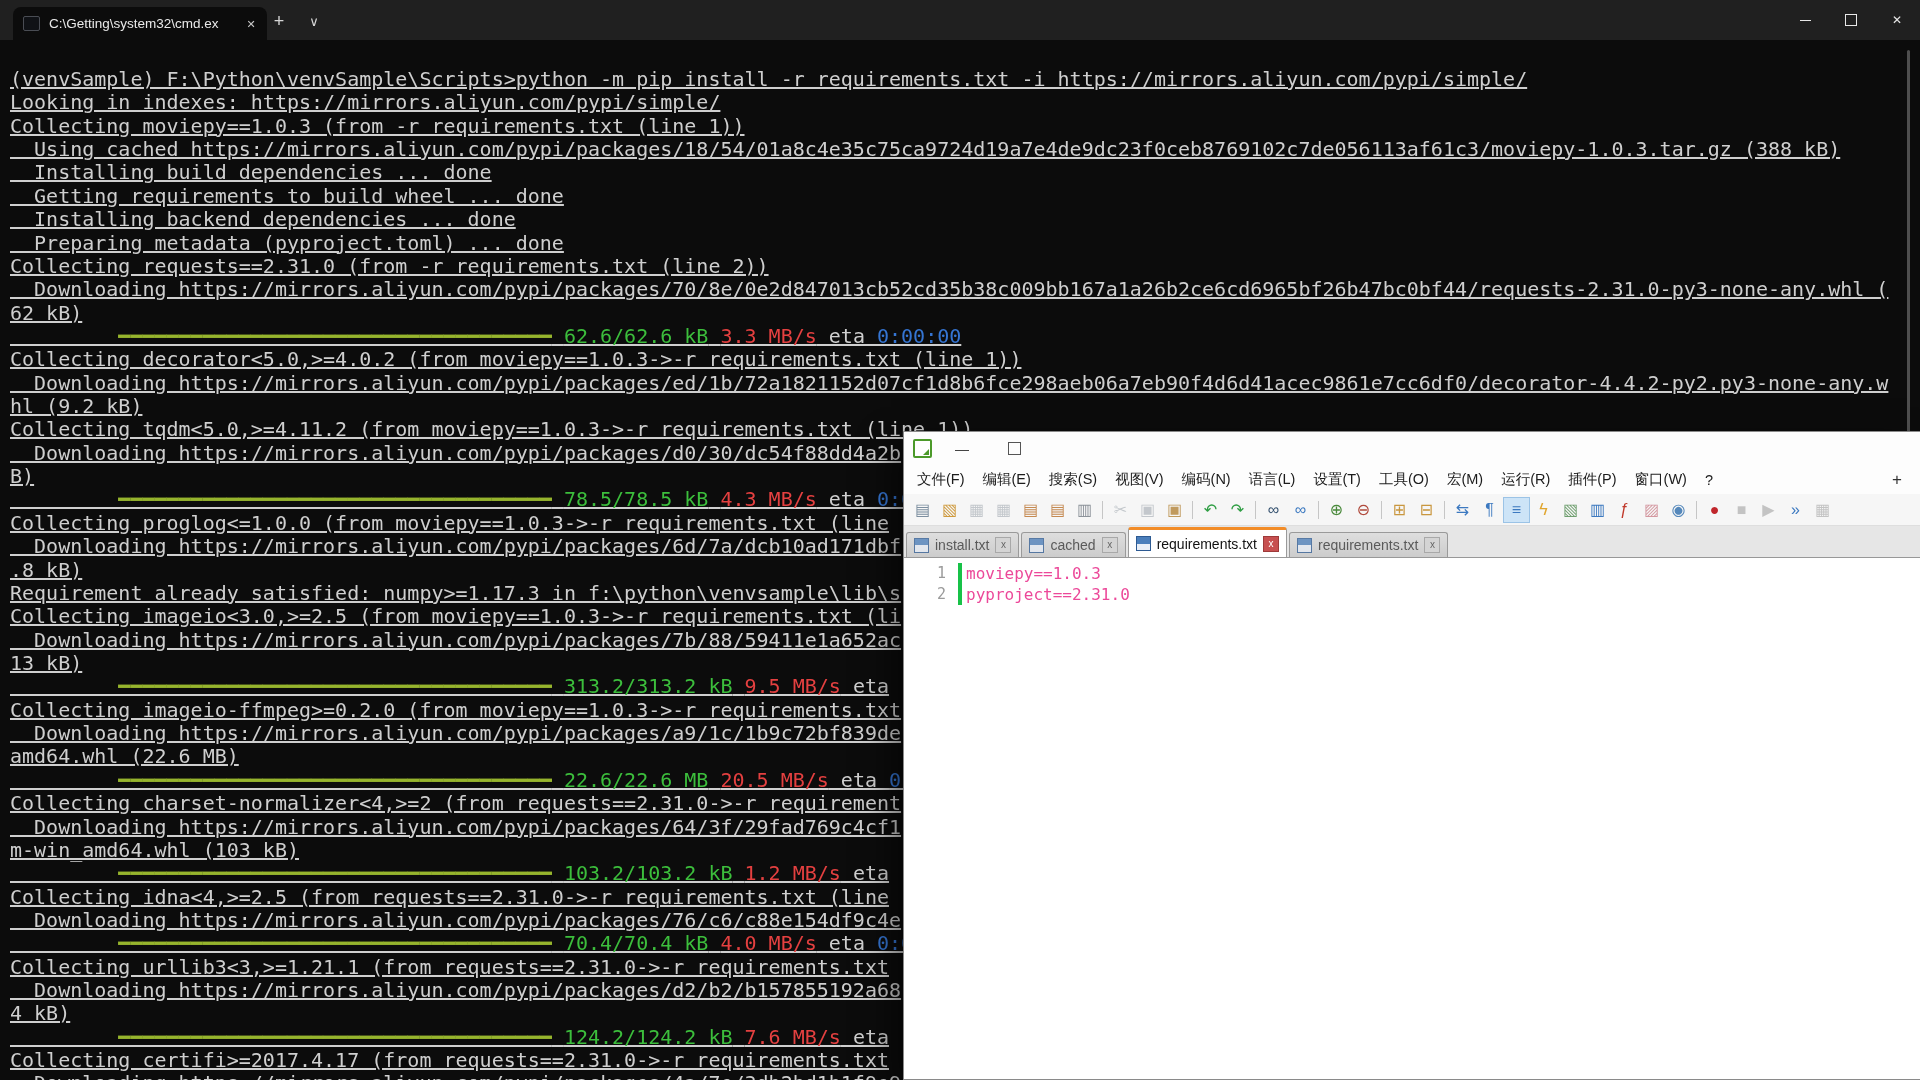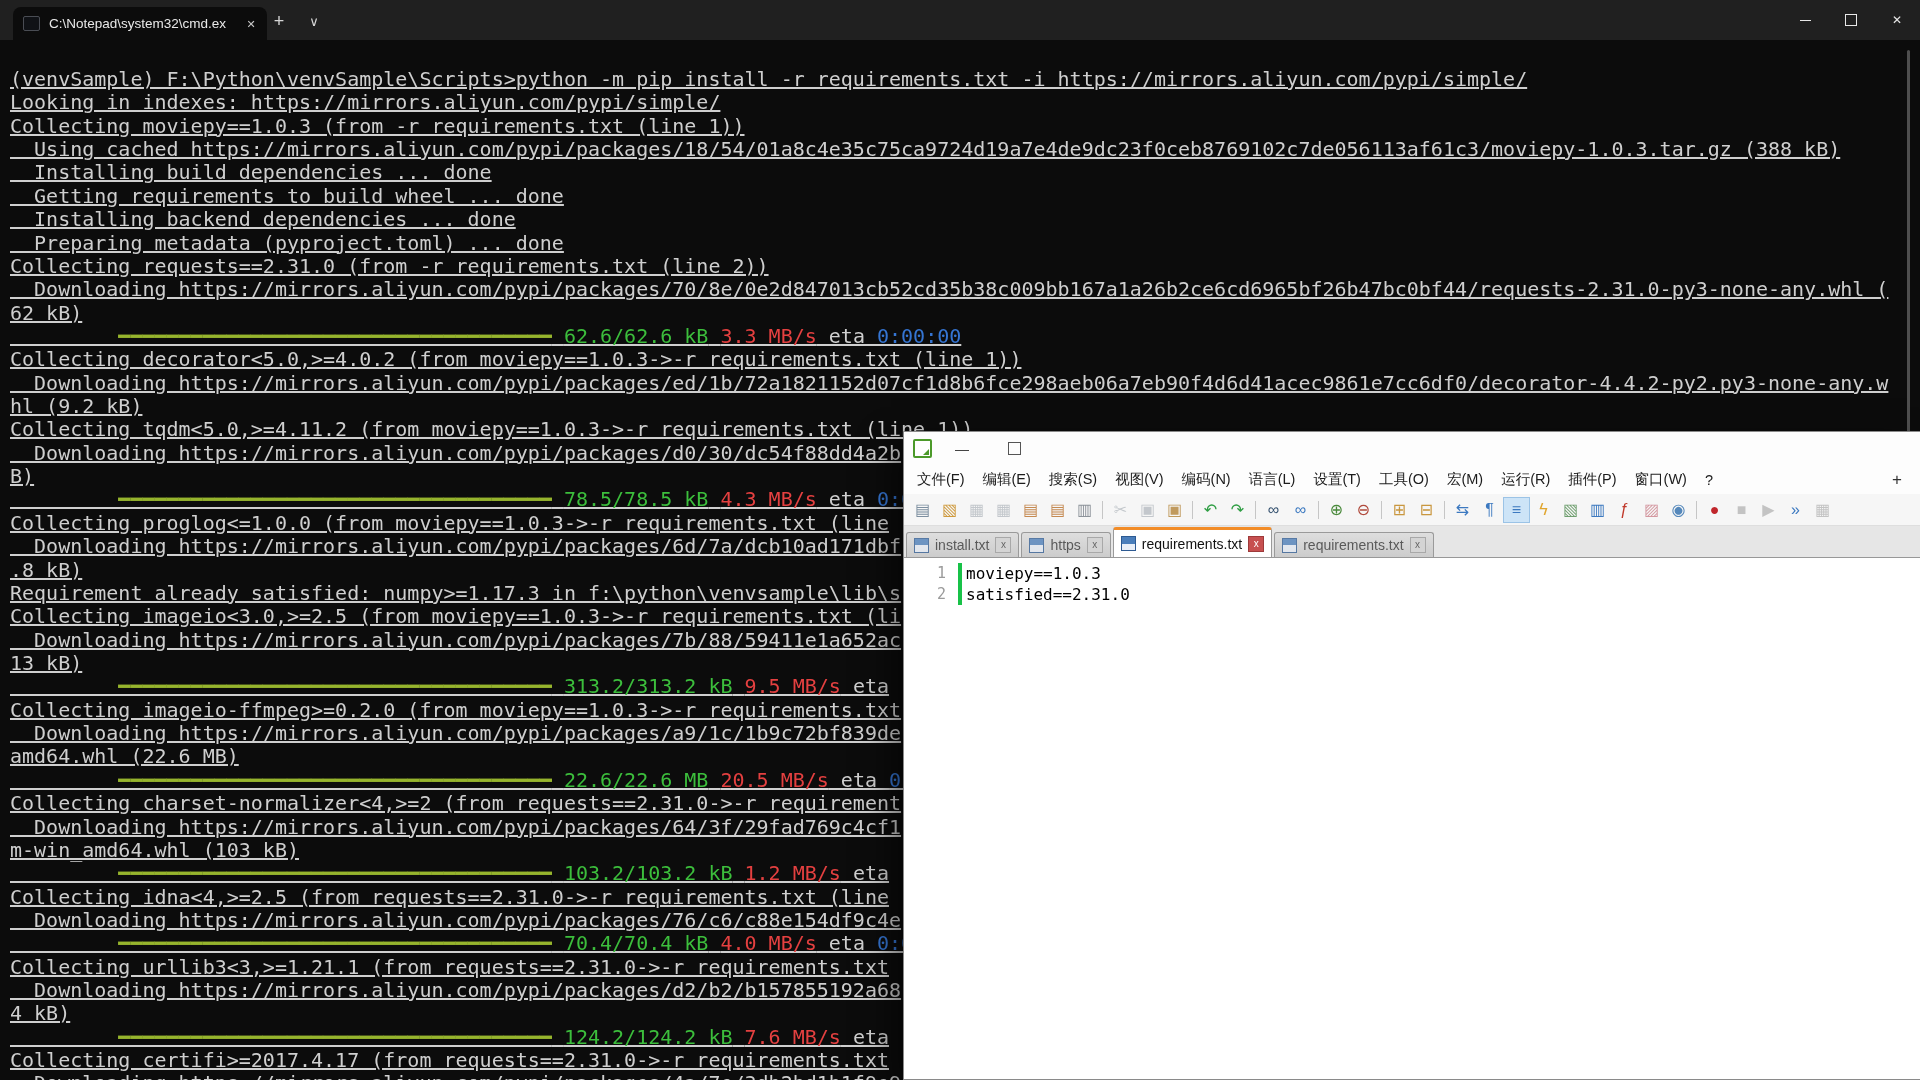--- a/index.html
+++ b/index.html
@@ -60,32 +60,32 @@
           background:linear-gradient(180deg,#4a7ebb 0 50%,#e8eef7 50% 100%);}
   .ntab.inactive .floppy{opacity:.75;}
   .ntab-close{font-size:10px;color:#666;border:1px solid #a8a8a8;background:#d4d4d4;width:14px;height:14px;
               line-height:13px;text-align:center;flex:none;}
   .ntab.active .ntab-close{background:#c75050;color:#fff;border-color:#9e3a3a;}
   .npp-editor{flex:1;background:#fff;overflow:hidden;padding-top:5px;
               font-family:"DejaVu Sans Mono",monospace;font-size:16px;}
   .ed-line{display:flex;height:21px;line-height:21px;}
   .ln{width:42px;text-align:right;color:#9b9b9b;padding-right:12px;font-size:15px;flex:none;}
   .chg{width:4px;background:#18c248;margin-right:4px;flex:none;}
-  .code{color:#000000;white-space:pre;}
+  .code{color:#ec4899;white-space:pre;}
 </style>
 </head>
 <body>
 
 <div class="screen">
 
   <div>
     <div class="term-titlebar">
       <div class="term-tab">
         <span class="cmdicon"></span>
-        <span class="term-tab-title">C:\Notepad\system32\cmd.ex</span>
+        <span class="term-tab-title">C:\Getting\system32\cmd.ex</span>
         <span class="term-tab-close">✕</span>
       </div>
       <div class="term-newtab">+</div>
       <div class="term-chevron">∨</div>
       <div class="term-controls">
         <div class="tc-btn">
             <span class="tc-minbar"></span>
           </div>
         <div class="tc-btn">
             <span class="tc-maxbox"></span>
@@ -163,21 +163,21 @@
         <span class="tbi dis" style="color: rgb(154, 154, 154);">▦</span>
       </div>
     <div class="npp-tabbar">
         <div class="ntab inactive">
           <span class="floppy"></span>
           <span>install.txt</span>
           <span class="ntab-close">x</span>
         </div>
         <div class="ntab inactive">
           <span class="floppy"></span>
-          <span>https</span>
+          <span>cached</span>
           <span class="ntab-close">x</span>
         </div>
         <div class="ntab active">
           <span class="floppy"></span>
           <span>requirements.txt</span>
           <span class="ntab-close">x</span>
         </div>
         <div class="ntab inactive">
           <span class="floppy"></span>
           <span>requirements.txt</span>
@@ -186,18 +186,18 @@
       </div>
     <div class="npp-editor">
         <div class="ed-line">
           <span class="ln">1</span>
           <span class="chg"></span>
           <span class="code">moviepy==1.0.3</span>
         </div>
         <div class="ed-line">
           <span class="ln">2</span>
           <span class="chg"></span>
-          <span class="code">satisfied==2.31.0</span>
+          <span class="code">pyproject==2.31.0</span>
         </div>
       </div>
   </div>
 
 </div>
 
 </body></html>

